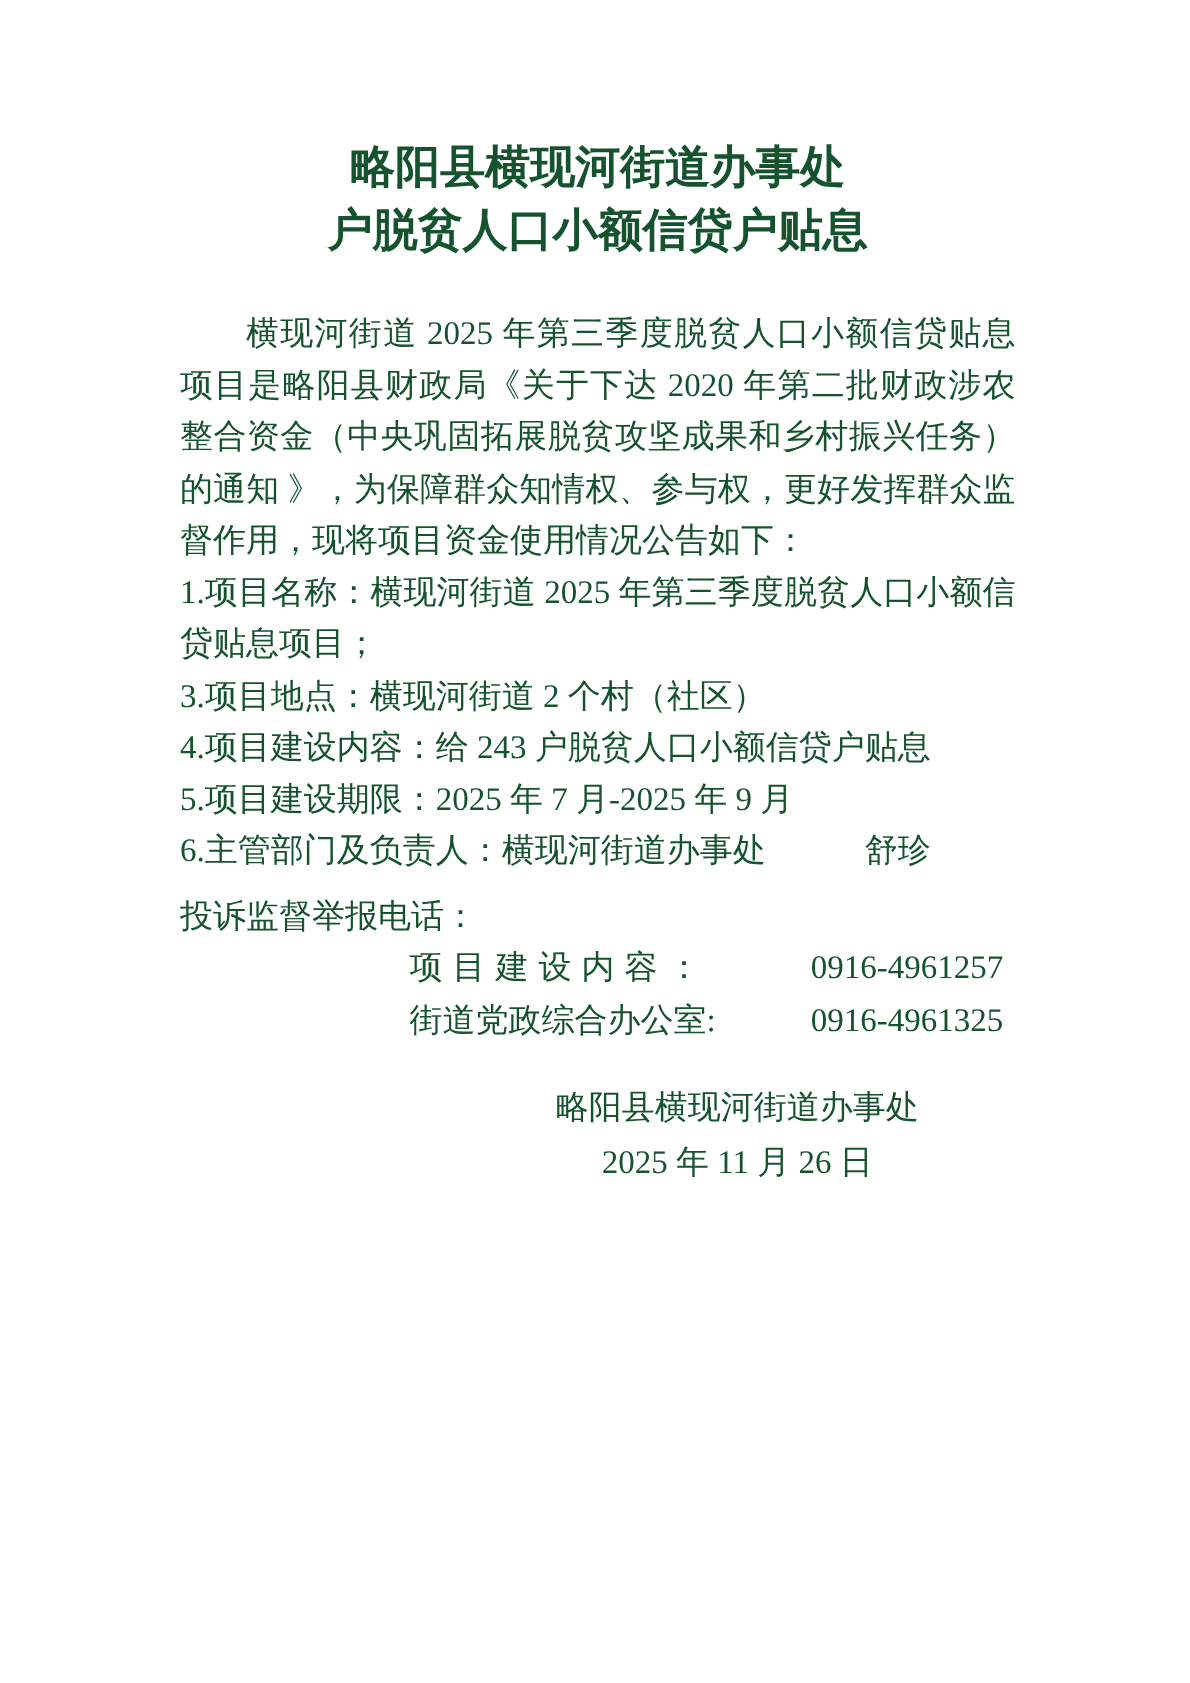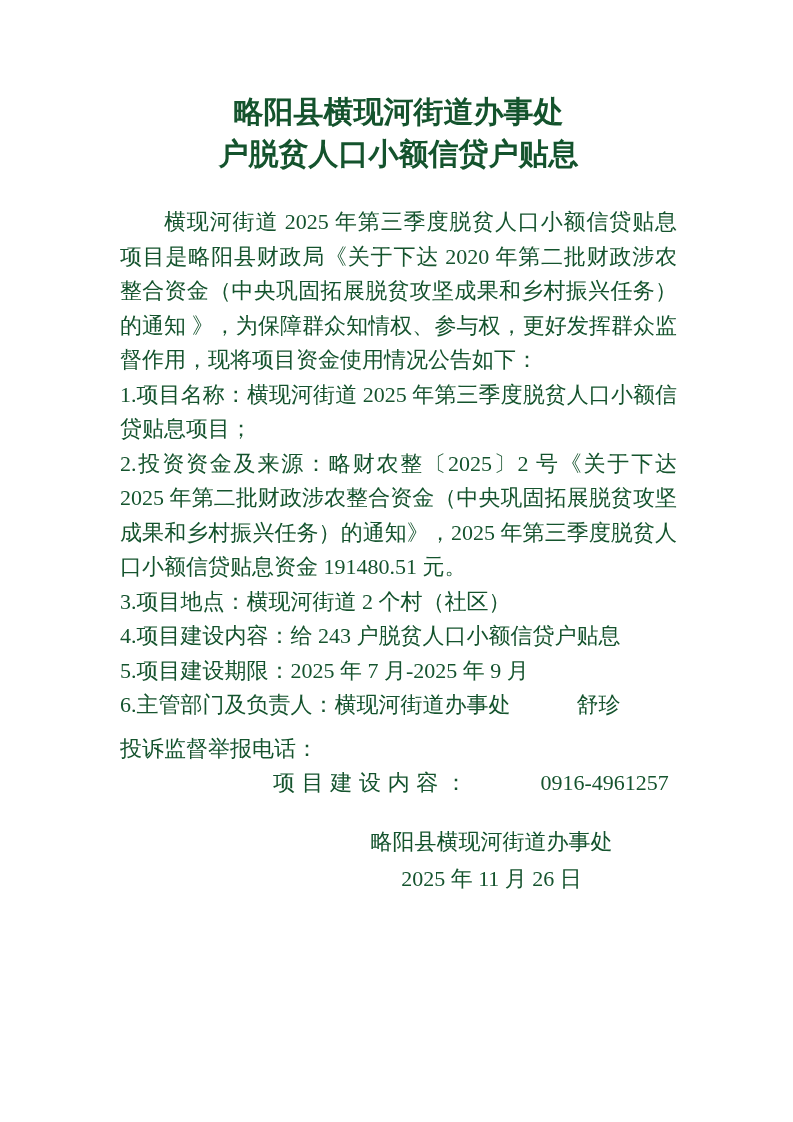--- a/index.html
+++ b/index.html
@@ -74,31 +74,34 @@
   <header class="title">
     <div class="title-line">略阳县横现河街道办事处</div>
     <div class="title-line">户脱贫人口小额信贷户贴息</div>
   </header>
 
   <main class="content">
 
     <p class="para indent">横现河街道 2025 年第三季度脱贫人口小额信贷贴息项目是略阳县财政局《关于下达 2020 年第二批财政涉农整合资金（中央巩固拓展脱贫攻坚成果和乡村振兴任务）的通知 》，为保障群众知情权、参与权，更好发挥群众监督作用，现将项目资金使用情况公告如下：</p>
 
     <p class="para">1.项目名称：横现河街道 2025 年第三季度脱贫人口小额信贷贴息项目；</p>
-    <p class="para">2.投资资金及来源：略财农整〔2025〕2 号《关于下达 2025 年第二批财政涉农整合资金（中央巩固拓展脱贫攻坚成果和乡村振兴任务）的通知》，2025 年第三季度脱贫人口小额信贷贴息资金 191480.51 元。</p>
     <p class="para">3.项目地点：横现河街道 2 个村（社区）</p>
     <p class="para">4.项目建设内容：给 243 户脱贫人口小额信贷户贴息</p>
     <p class="para">5.项目建设期限：2025 年 7 月-2025 年 9 月</p>
     <p class="para">6.主管部门及负责人：横现河街道办事处　　　舒珍</p>
 
     <section class="complaint">
       <p class="para">投诉监督举报电话：</p>
       <div class="contact-row">
         <span class="contact-office spread">项目建设内容：</span>
         <span class="contact-phone">0916-4961257</span>
+      </div>
+      <div class="contact-row">
+        <span class="contact-office">街道党政综合办公室:</span>
+        <span class="contact-phone">0916-4961325</span>
       </div>
     </section>
 
     <div class="signature">
       <div class="sig-line">略阳县横现河街道办事处</div>
       <div class="sig-line">2025 年 11 月 26 日</div>
     </div>
 
   </main>
 </div>

